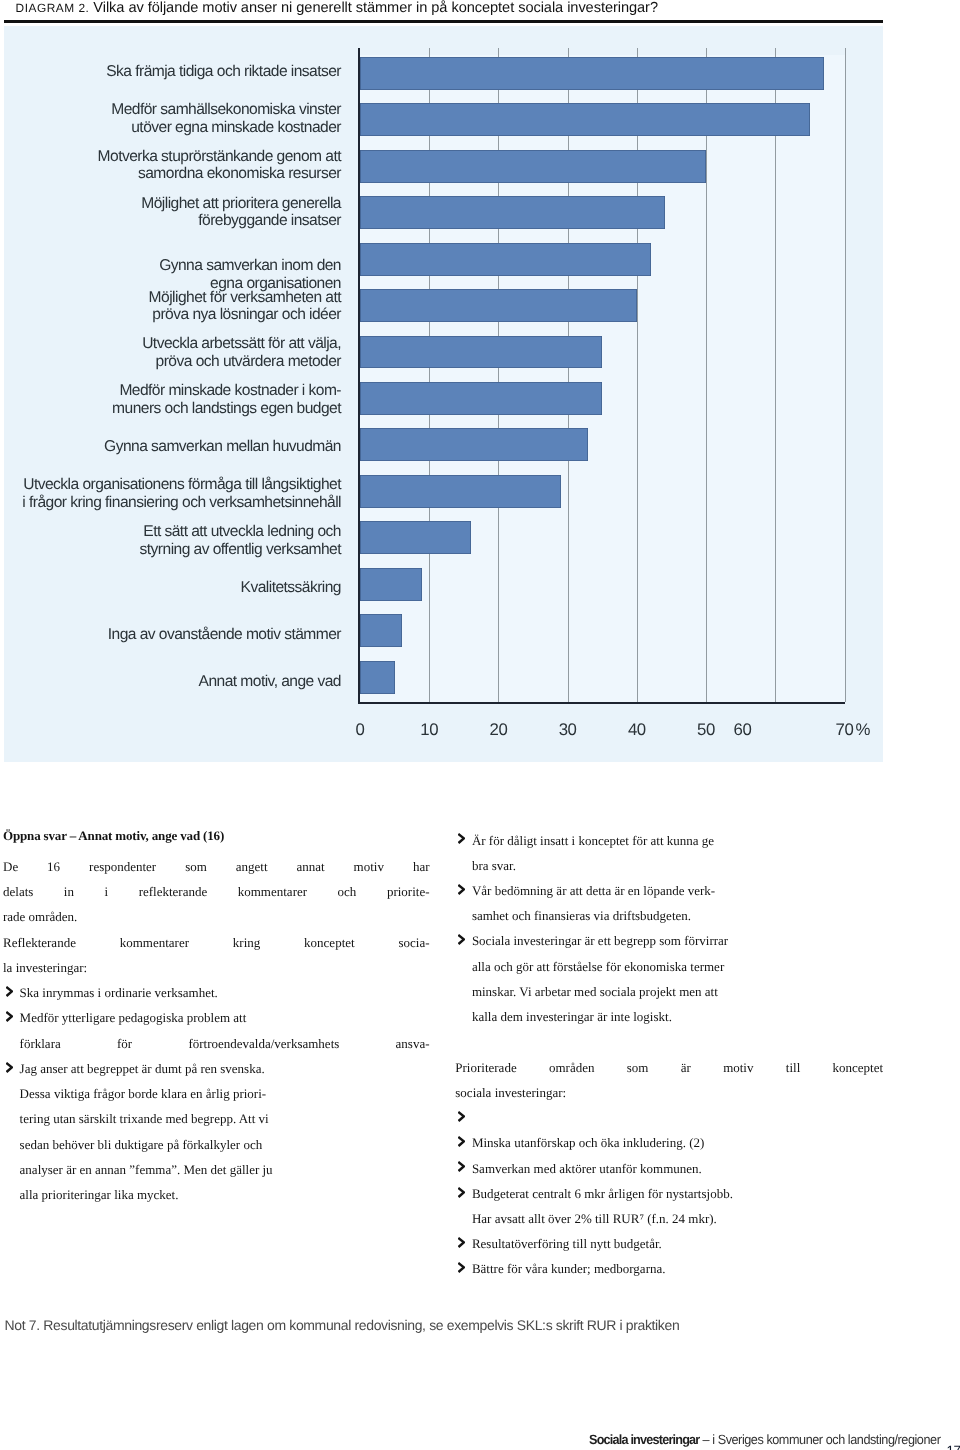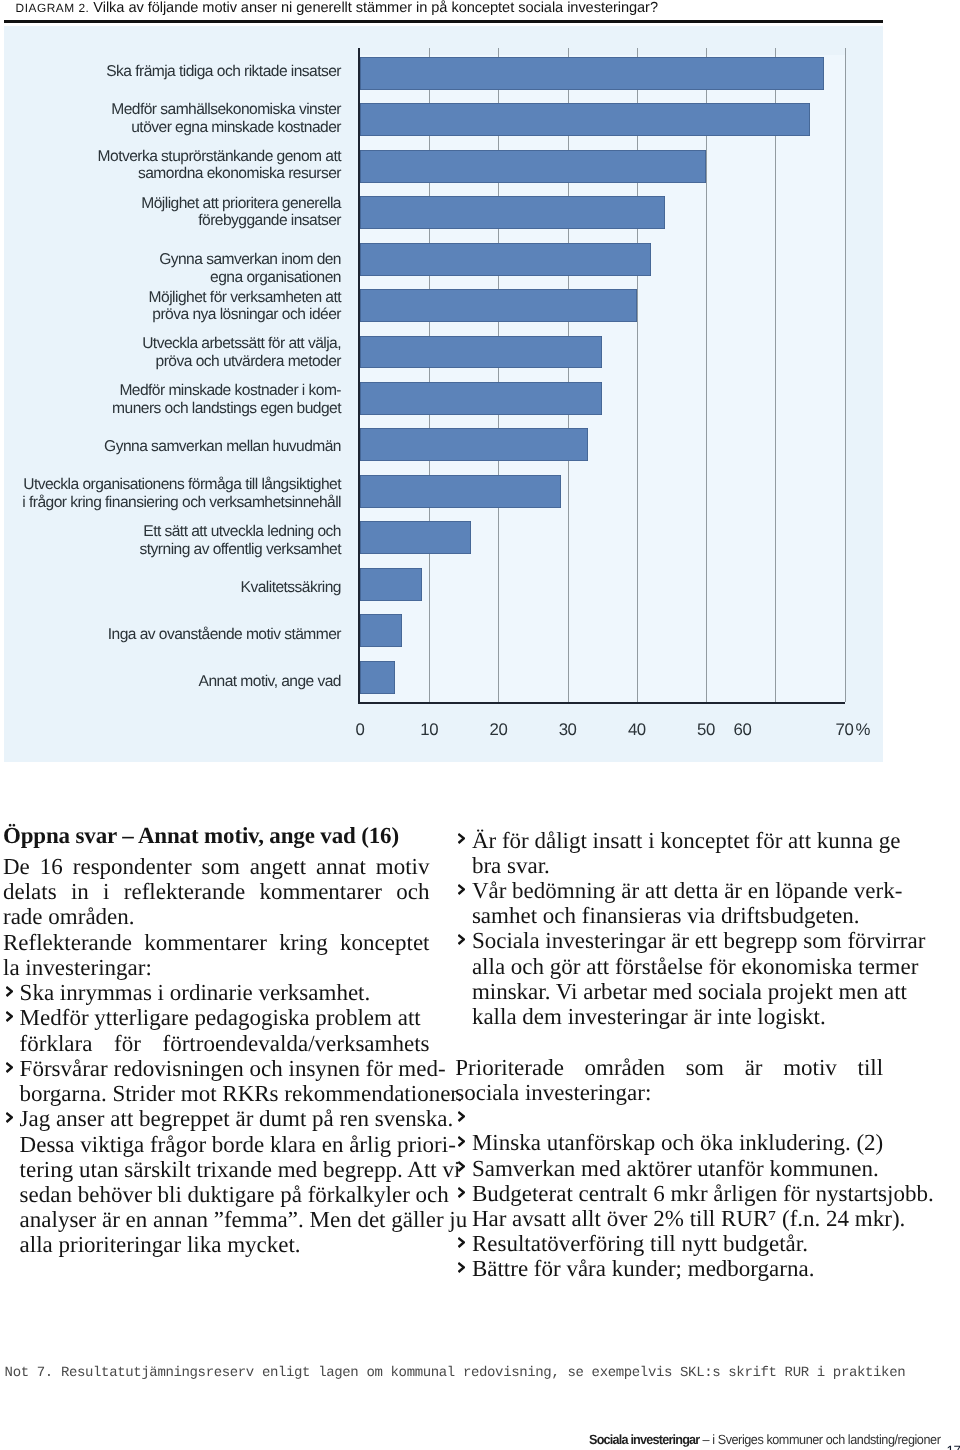--- a/index.html
+++ b/index.html
@@ -27,36 +27,36 @@
           justify-content:center;align-items:flex-end;text-align:right;
           font-family:"Liberation Sans",sans-serif;font-size:15.6px;line-height:17.8px;
           letter-spacing:-0.55px;color:#2b3338;white-space:nowrap;}
   .tick{position:absolute;top:694.4px;font-family:"Liberation Sans",sans-serif;
         font-size:16.8px;letter-spacing:-0.35px;line-height:20px;color:#2b3338;
         text-align:center;width:40px;}
   .pct{position:absolute;top:694.4px;font-family:"Liberation Sans",sans-serif;
        font-size:16.8px;letter-spacing:-0.35px;line-height:20px;color:#2b3338;}
 
   
-  .col{position:absolute;font-family:"Liberation Serif",serif;color:#141414;font-size:23px;}
+  .col{position:absolute;font-family:"Liberation Serif",serif;color:#141414;font-size:13px;}
   .col-left{left:3.0px;top:823.2px;width:426.5px;}
   .col-right{left:455.3px;top:827.5px;width:427.8px;}
   .ln{position:relative;height:25.24px;line-height:25.24px;white-space:nowrap;}
   .ln.j{white-space:normal;text-align:justify;text-align-last:justify;overflow:hidden;}
   .ln.j > span{display:inline;}
   .heading{font-weight:bold;line-height:25.24px;height:30.75px;white-space:nowrap;letter-spacing:-0.16px;}
   .bul{position:absolute;left:2.9px;top:0;width:7px;height:25.24px;}
   .bul svg{position:absolute;left:0;top:5.9px;}
   .ind{padding-left:16.6px;}
   .spacer{height:25.24px;}
 
   
   .footnote{position:absolute;left:4.6px;top:1316.3px;
-            font-family:Liberation Mono, monospace;font-size:14px;letter-spacing:-0.36px;
-            line-height:18px;color:#4a4a4a;white-space:nowrap;margin-top:48px;}
+            font-family:Liberation Sans, sans-serif;font-size:14px;letter-spacing:-0.36px;
+            line-height:18px;color:#4a4a4a;white-space:nowrap;}
   .footer{position:absolute;left:588.8px;top:1432.2px;transform-origin:0 0;transform:scaleX(0.945);
           font-family:"Liberation Sans",sans-serif;font-size:13.4px;letter-spacing:-0.47px;
           line-height:16px;color:#333333;white-space:nowrap;}
   .footer b{font-weight:bold;letter-spacing:-0.85px;color:#1f1f1f;}
   .pageno{position:absolute;left:946.4px;top:1432.2px;
           font-family:Liberation Sans, sans-serif;font-size:13.4px;line-height:16px;
           letter-spacing:-0.3px;color:#0f172a;margin-top:11px;}
 </style>
 </head>
 <body>
@@ -99,21 +99,21 @@
       <div>utöver egna minskade kostnader</div>
     </div>
     <div class="blabel" style="top:123.50px">
       <div>Motverka stuprörstänkande genom att</div>
       <div>samordna ekonomiska resurser</div>
     </div>
     <div class="blabel" style="top:170.45px">
       <div>Möjlighet att prioritera generella</div>
       <div>förebyggande insatser</div>
     </div>
-    <div class="blabel" style="top:227px">
+    <div class="blabel" style="top:233px">
       <div>Gynna samverkan inom den</div>
       <div>egna organisationen</div>
     </div>
     <div class="blabel" style="top:264.35px">
       <div>Möjlighet för verksamheten att</div>
       <div>pröva nya lösningar och idéer</div>
     </div>
     <div class="blabel" style="top:311.30px">
       <div>Utveckla arbetssätt för att välja,</div>
       <div>pröva och utvärdera metoder</div>
@@ -176,28 +176,20 @@
               <path d="M0.3 0.95 L5.85 5.3 L0.5 10.0" fill="none" stroke="#141414" stroke-width="2.45" stroke-linejoin="miter" stroke-linecap="butt"></path>
             </svg>
           </span><span>Medför ytterligare pedagogiska problem att</span></div>
       <div class="ln ind j"><span>förklara för förtroendevalda/verksamhets ansva-</span></div>
     </div>
     <div>
       <div class="ln ind"><span class="bul">
             <svg width="7" height="12" viewBox="0 0 7 12">
               <path d="M0.3 0.95 L5.85 5.3 L0.5 10.0" fill="none" stroke="#141414" stroke-width="2.45" stroke-linejoin="miter" stroke-linecap="butt"></path>
             </svg>
-          </span><span>Försvårar redovisningen och insynen för med-</span></div>
-      <div class="ln ind"><span>borgarna. Strider mot RKRs rekommendationer.</span></div>
-    </div>
-    <div>
-      <div class="ln ind"><span class="bul">
-            <svg width="7" height="12" viewBox="0 0 7 12">
-              <path d="M0.3 0.95 L5.85 5.3 L0.5 10.0" fill="none" stroke="#141414" stroke-width="2.45" stroke-linejoin="miter" stroke-linecap="butt"></path>
-            </svg>
           </span><span>Jag anser att begreppet är dumt på ren svenska.</span></div>
       <div class="ln ind"><span>Dessa viktiga frågor borde klara en årlig priori-</span></div>
       <div class="ln ind"><span>tering utan särskilt trixande med begrepp. Att vi</span></div>
       <div class="ln ind"><span>sedan behöver bli duktigare på förkalkyler och</span></div>
       <div class="ln ind"><span>analyser är en annan ”femma”. Men det gäller ju</span></div>
       <div class="ln ind"><span>alla prioriteringar lika mycket.</span></div>
     </div>
   </div>
   <div class="col col-right">
     <div>

